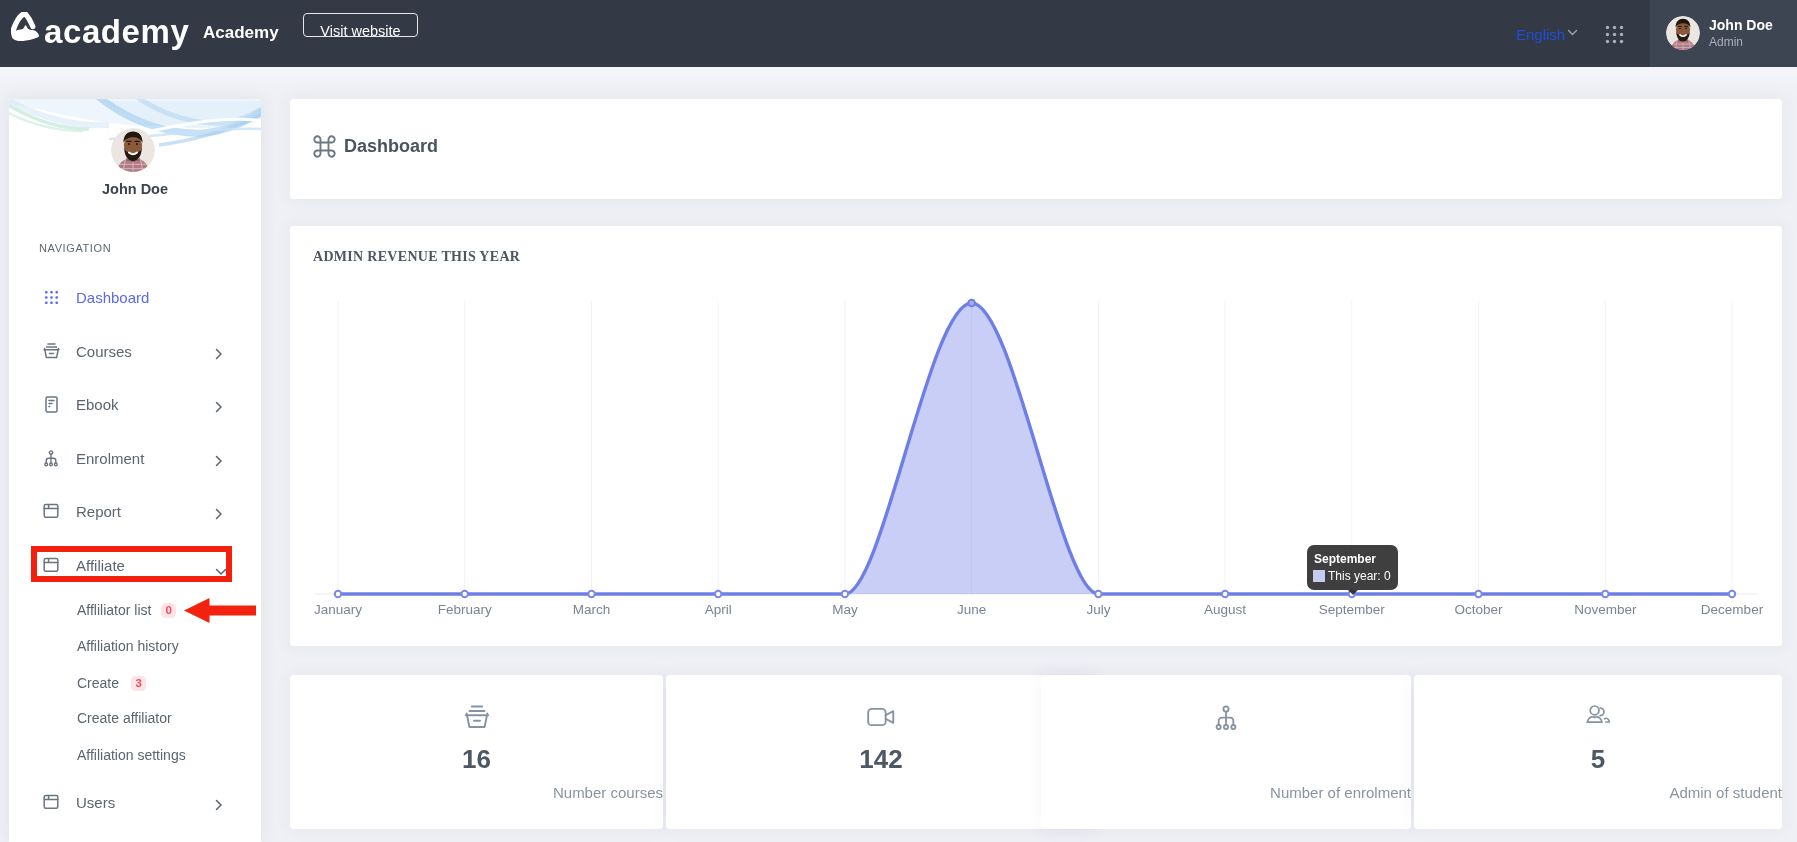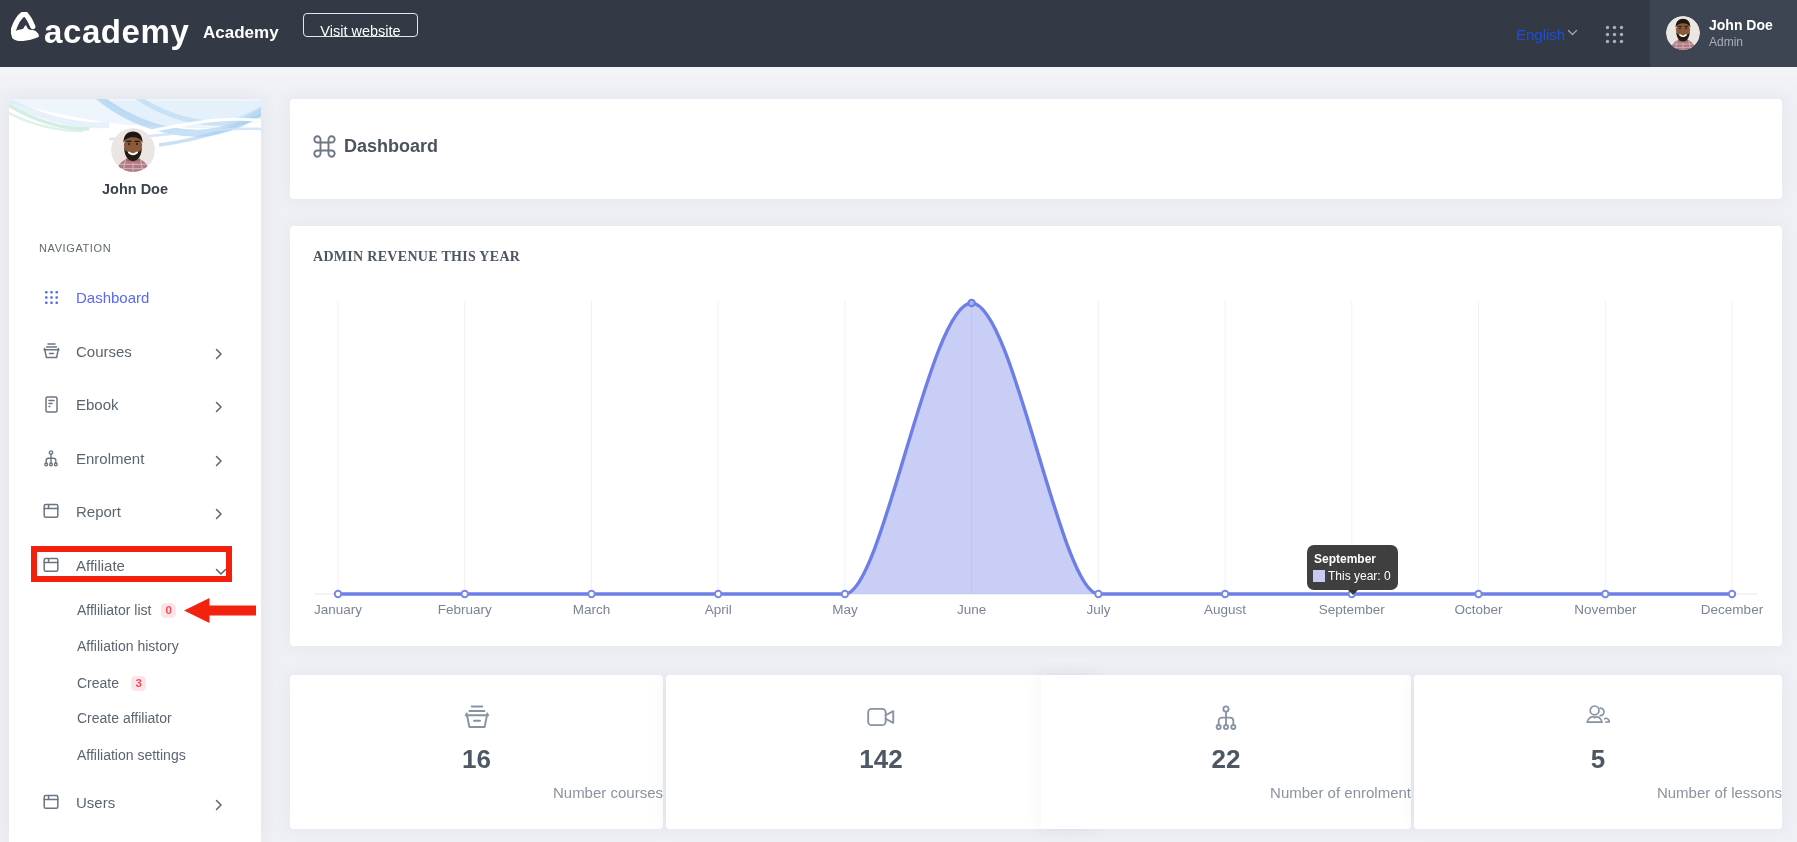--- a/index.html
+++ b/index.html
@@ -378,29 +378,28 @@
           <circle cx="8" cy="2.6" r="1.7"></circle>
           <path d="M8,4.3 L8,8"></path>
           <path d="M3.2,13 L3.2,10.5 C3.2,9.1 4.1,8.3 5.5,8.3 L10.5,8.3 C11.9,8.3 12.8,9.1 12.8,10.5 L12.8,13"></path>
           <path d="M8,8.3 L8,13"></path>
           <circle cx="3.2" cy="14.4" r="1.35"></circle>
           <circle cx="8" cy="14.4" r="1.35"></circle>
           <circle cx="12.8" cy="14.4" r="1.35"></circle>
         </g>
       </svg>
     </div>
-    <div class="num">22</div>
     <div class="lbl">Number of enrolment</div>
   </div>
   <div class="abs stat" style="left:1414px; width:368px;">
     <div class="sic">
       <svg width="25" height="20" viewBox="0 0 25 20">
         <g fill="none" stroke="#8793a2" stroke-width="1.7" stroke-linecap="round" stroke-linejoin="round">
           <circle cx="8.6" cy="5.4" r="4.4"></circle>
           <path d="M14.1,3.1 A3.4,3.4 0 1 1 14.2,10.7"></path>
           <path d="M1.2,17.2 C2,13.2 5,11.4 7.3,12 C8.1,12.2 8.4,12.5 8.6,12.7 C8.8,12.5 9.1,12.2 9.9,12 C12.2,11.4 15.2,13.2 16,17.2 Z"></path>
           <path d="M18.6,13.8 C19.6,12.9 21.2,13.1 22.2,14.3 C22.9,15.1 23.2,16.1 23.2,17 L19.8,17"></path>
         </g>
       </svg>
     </div>
     <div class="num">5</div>
-    <div class="lbl">Number of lessons</div>
+    <div class="lbl">Admin of student</div>
   </div>
 
 </body></html>

